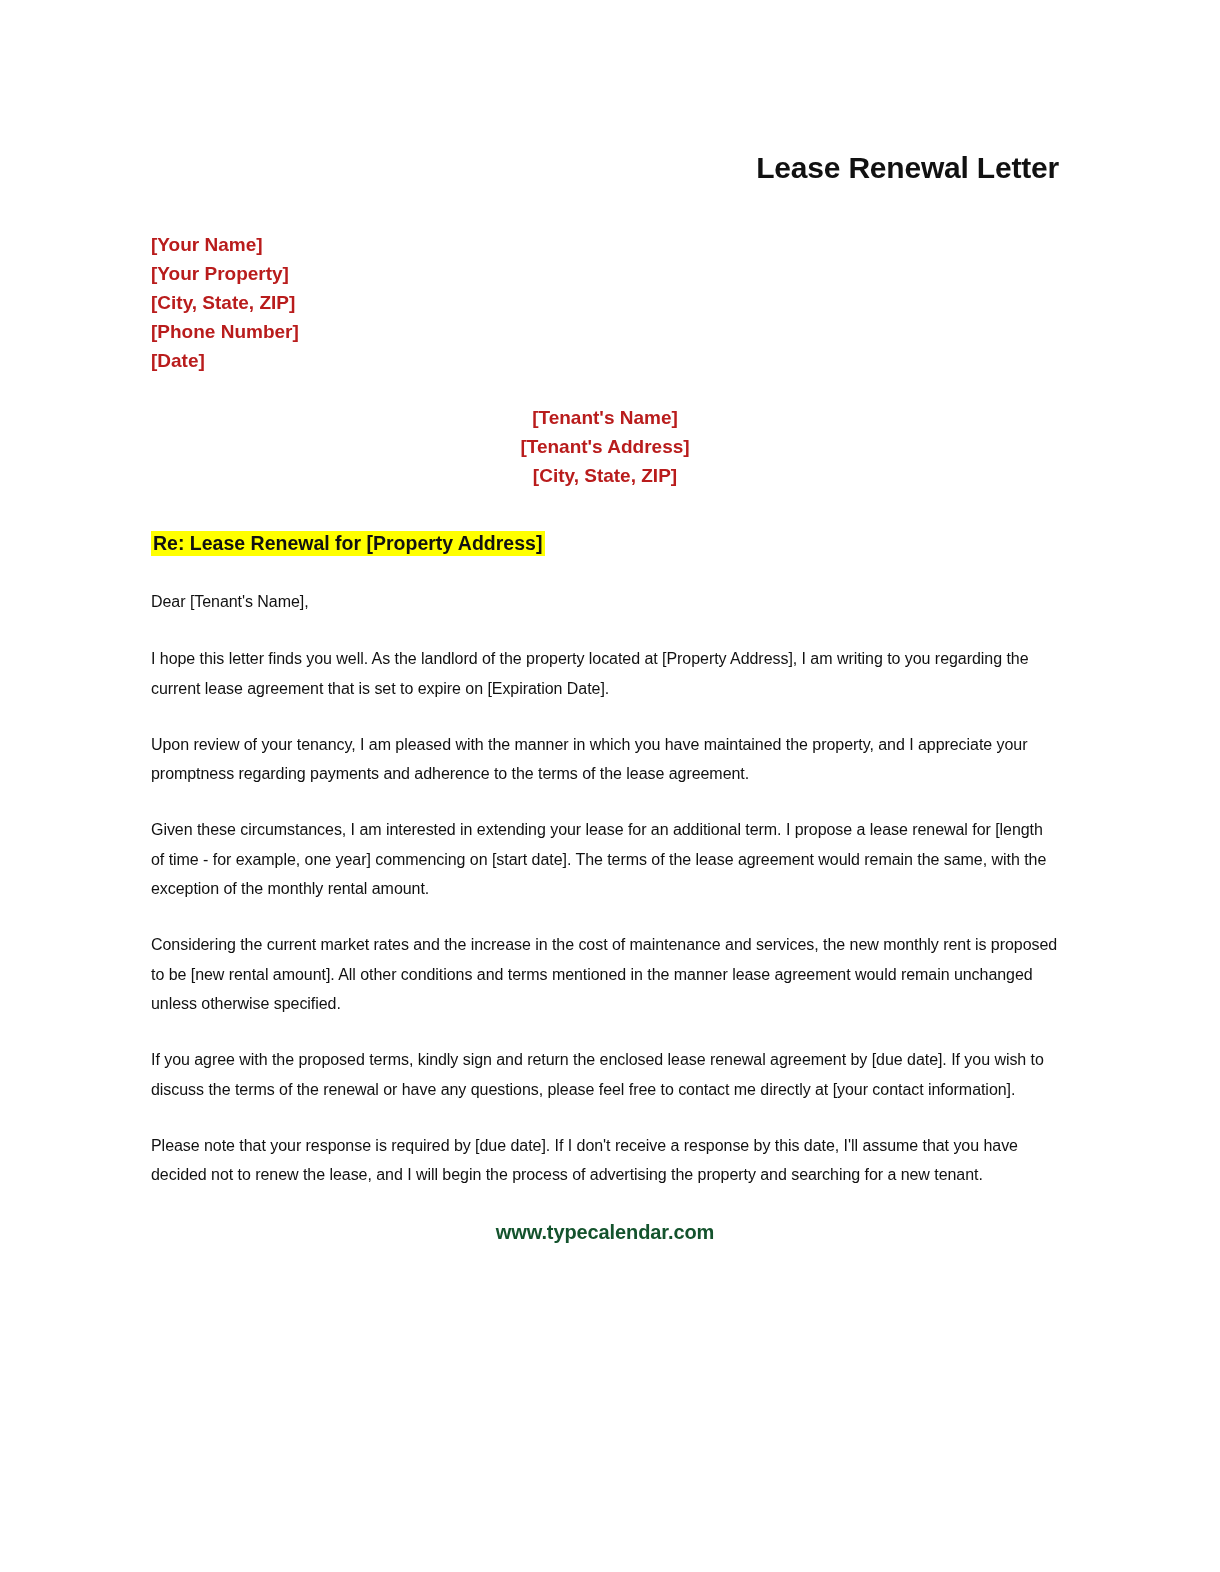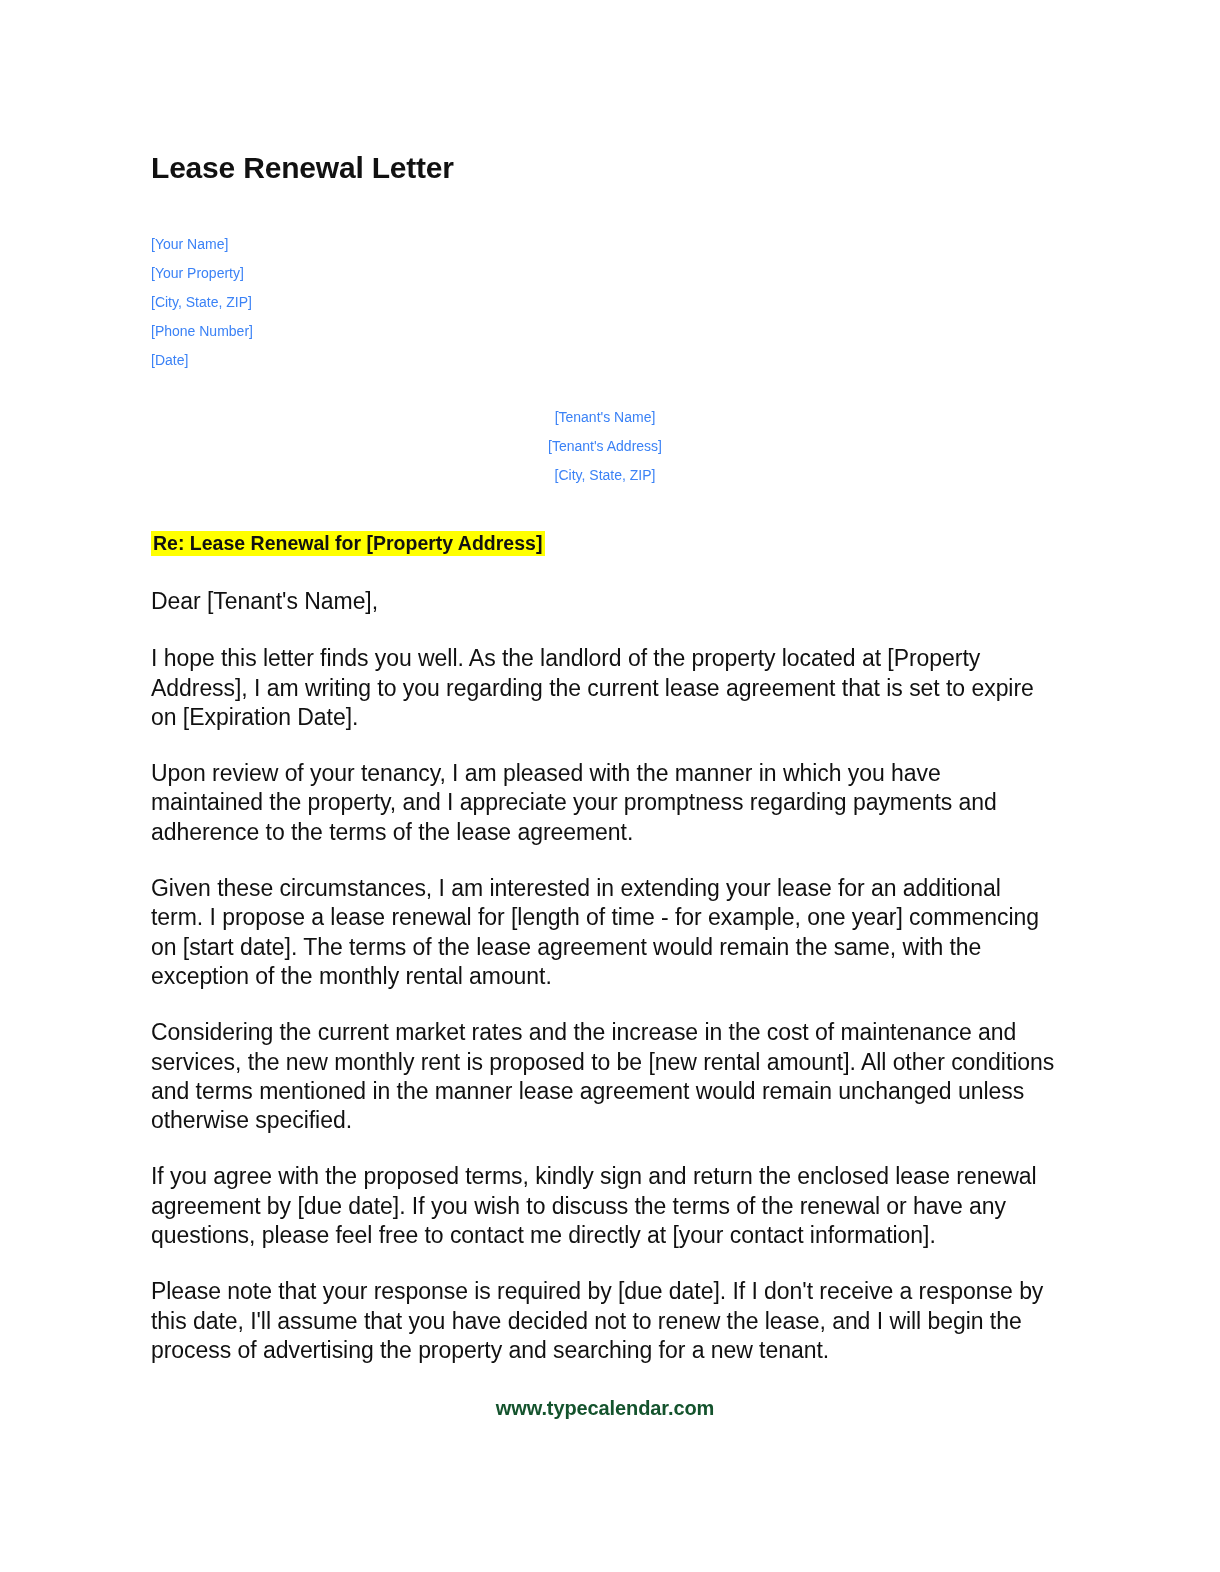--- a/index.html
+++ b/index.html
@@ -23,39 +23,39 @@
   }
   .sheet {
     position: absolute;
     left: 151px;
     top: 0;
     width: 908px;
   }
   .doc-title {
     margin: 0;
     padding-top: 150px;
-    text-align: left;
+    text-align: right;
     font-size: 30px;
     font-weight: bold;
     letter-spacing: -0.2px;
     color: #111111;
     line-height: 1.2;
   }
   .block {
     margin: 0;
     padding: 0;
   }
   .addr-block {
     margin-top: 44px;
   }
   .addr-line {
-    font-size: 14px;
-    font-weight: normal;
+    font-size: 19px;
+    font-weight: bold;
     line-height: 29px;
-    color: #3b82f6;
+    color: #b91c1c;
     white-space: nowrap;
   }
   .recipient-block {
     margin-top: 28px;
     text-align: center;
   }
   .subject-block {
     margin-top: 40px;
   }
   .subject-line {
@@ -65,21 +65,21 @@
     color: #111111;
     display: inline;
     padding: 1px 3px 2px 2px;
     box-decoration-break: clone;
     -webkit-box-decoration-break: clone;
   }
   .body-block {
     margin-top: 30px;
   }
   .para {
-    font-size: 23px;
+    font-size: 16px;
     line-height: 29.3px;
     color: #111111;
     margin: 0 0 27px 0;
     text-align: left;
     letter-spacing: -0.05px;
   }
   .para.salutation {
     margin-bottom: 28px;
   }
   .para.last {

